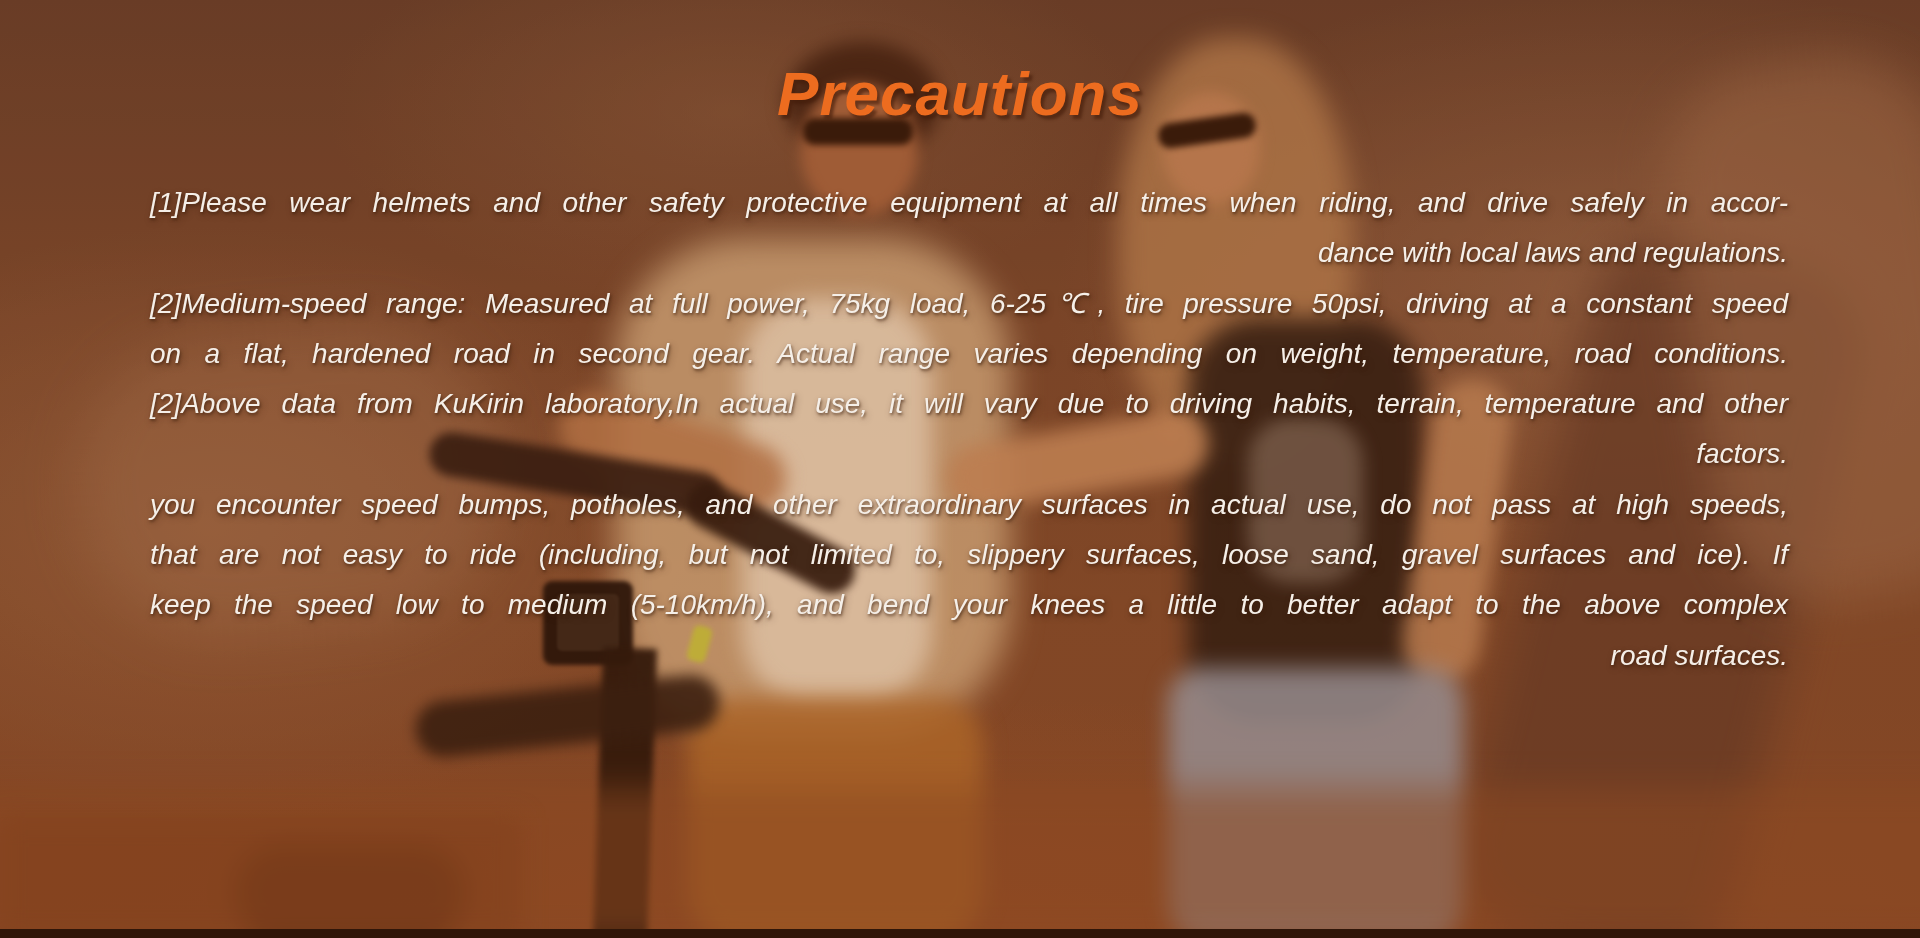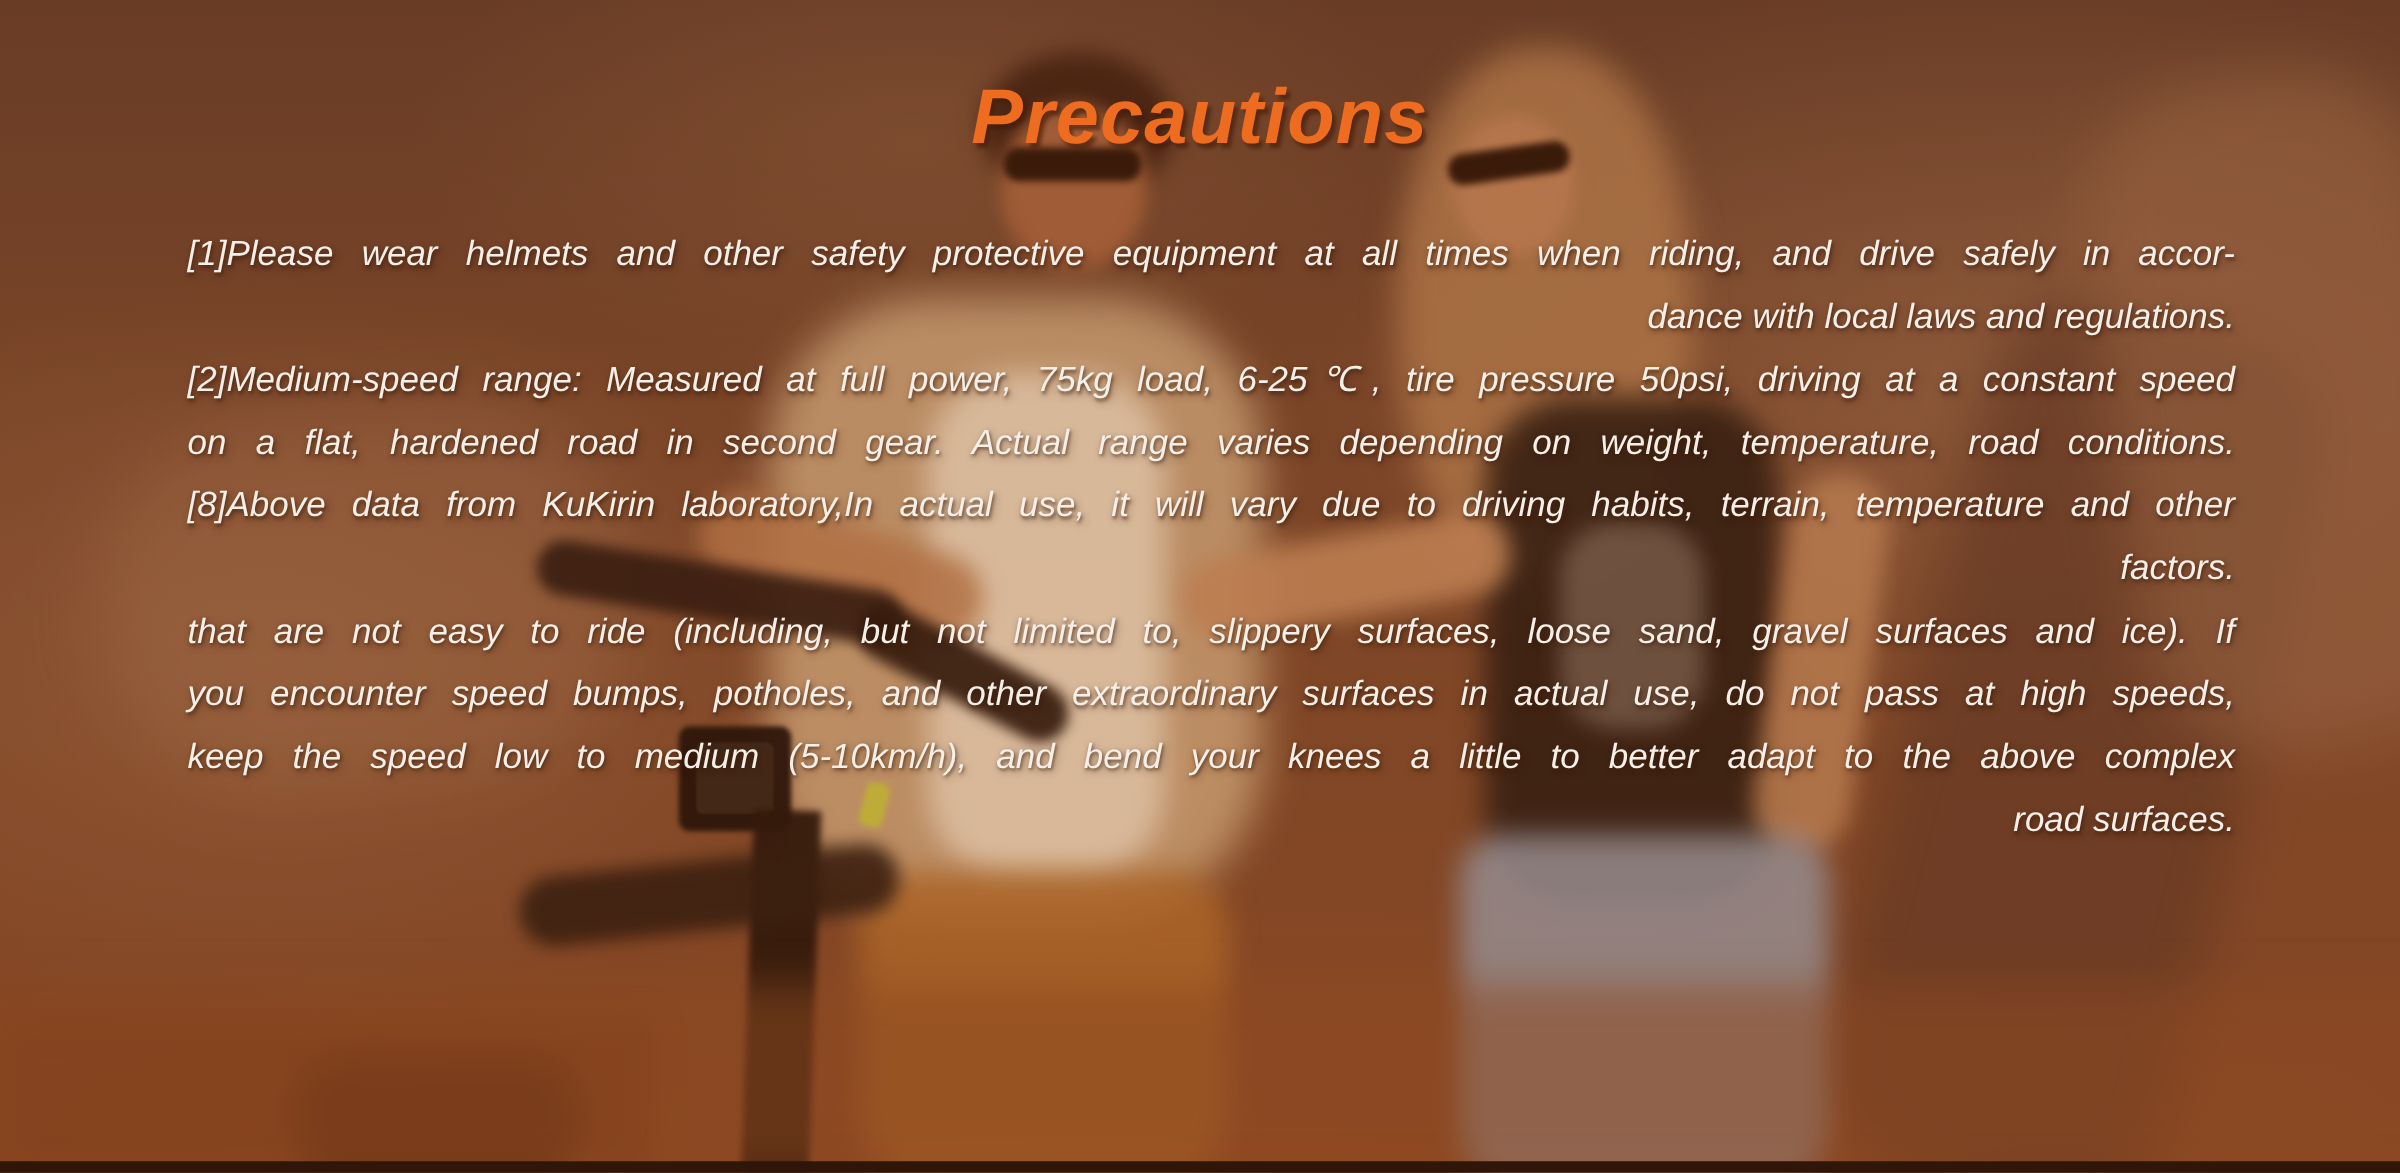--- a/index.html
+++ b/index.html
@@ -135,22 +135,22 @@
   </div>
 
   <div class="content">
     <h1 class="title">Precautions</h1>
 
     <div class="lines">
       <div class="line full">[1]Please wear helmets and other safety protective equipment at all times when riding, and drive safely in accor-</div>
       <div class="line end">dance with local laws and regulations.</div>
       <div class="line full">[2]Medium-speed range: Measured at full power, 75kg load, 6-25℃, tire pressure 50psi, driving at a constant speed</div>
       <div class="line full">on a flat, hardened road in second gear. Actual range varies depending on weight, temperature, road conditions.</div>
-      <div class="line full">[8]Above data from KuKirin laboratory,In actual use, it will vary due to driving habits, terrain, temperature and other</div>
+      <div class="line full">[2]Above data from KuKirin laboratory,In actual use, it will vary due to driving habits, terrain, temperature and other</div>
       <div class="line end">factors.</div>
+      <div class="line full">you encounter speed bumps, potholes, and other extraordinary surfaces in actual use, do not pass at high speeds,</div>
       <div class="line full">that are not easy to ride (including, but not limited to, slippery surfaces, loose sand, gravel surfaces and ice). If</div>
-      <div class="line full">you encounter speed bumps, potholes, and other extraordinary surfaces in actual use, do not pass at high speeds,</div>
       <div class="line full">keep the speed low to medium (5-10km/h), and bend your knees a little to better adapt to the above complex</div>
       <div class="line end">road surfaces.</div>
     </div>
   </div>
 
 </div>
 
 </body></html>

